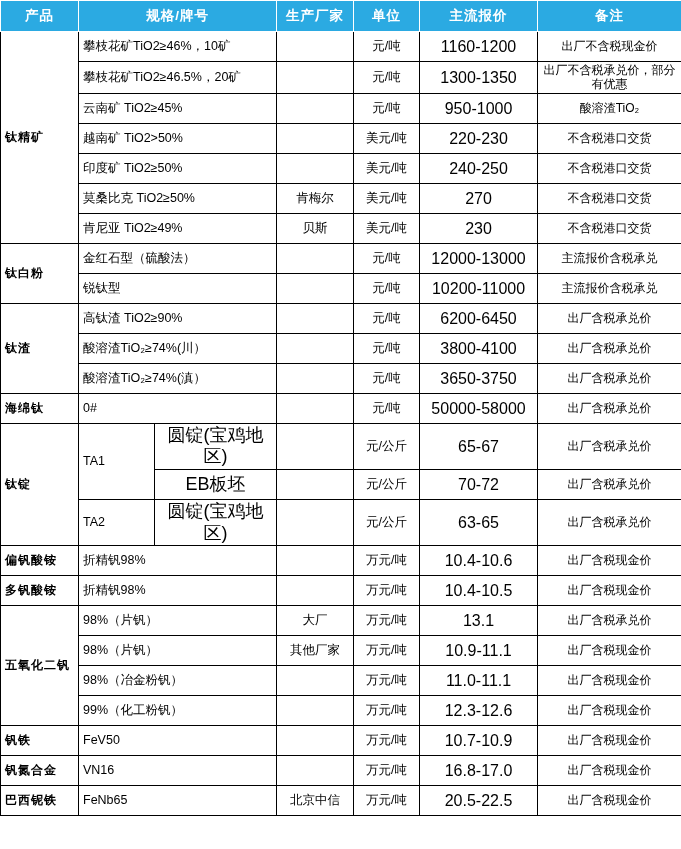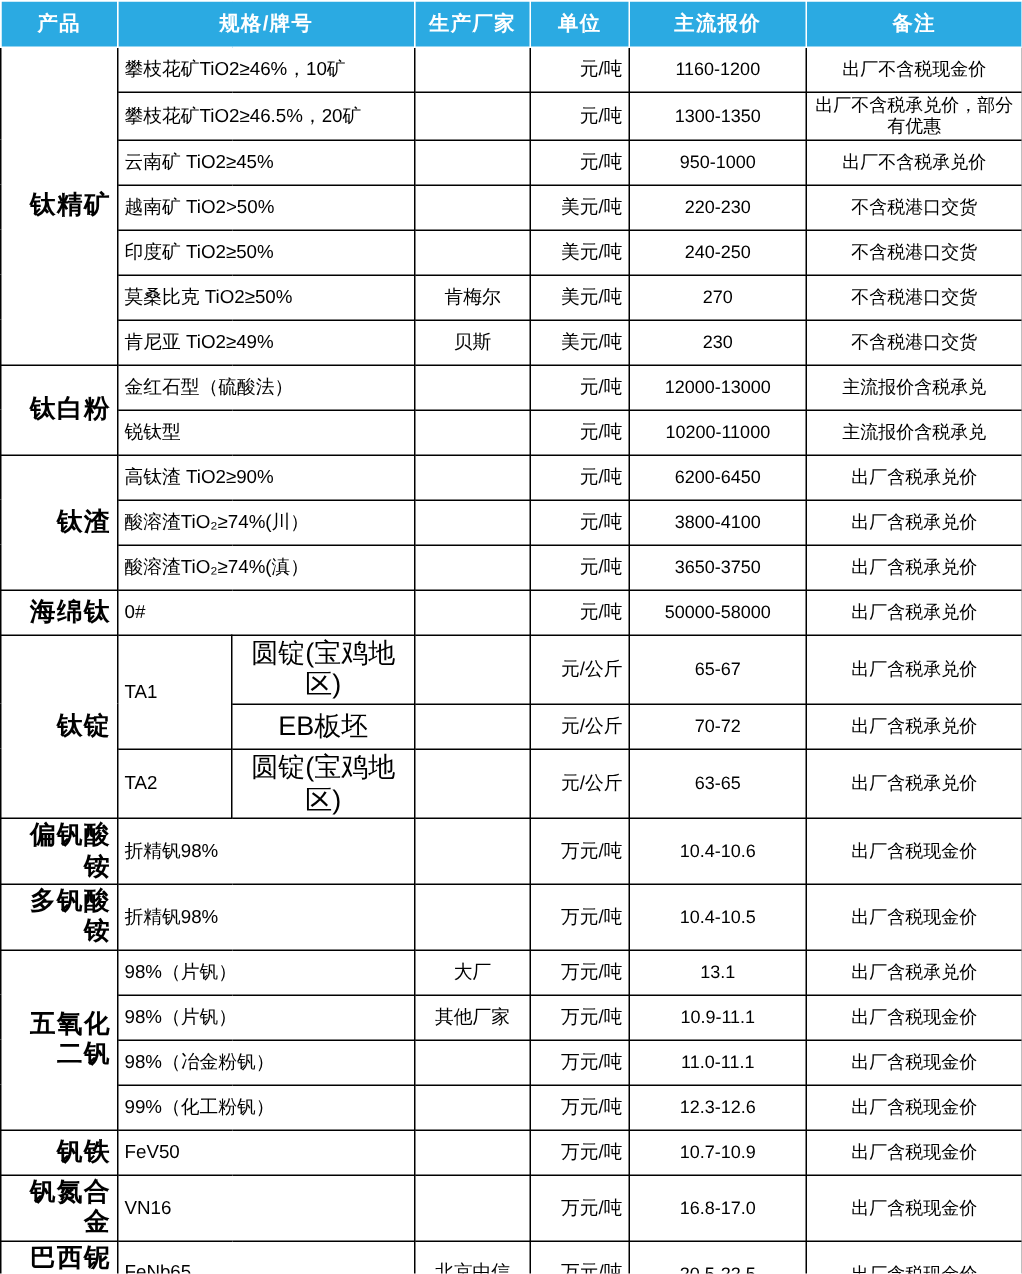--- a/index.html
+++ b/index.html
@@ -39,47 +39,47 @@
     margin-top: 21px;
   }
   table.price-table td {
     border: 1px solid #000000;
     height: 27px;
     padding: 1px 4px;
     vertical-align: middle;
     line-height: 1.2;
   }
   td.cell-product {
-    text-align: right;
+    text-align: left;
     font-weight: bold;
-    font-size: 17px;
+    font-size: 12px;
     letter-spacing: 1px;
   }
   td.cell-spec {
     text-align: left;
     padding-left: 6px;
     font-size: 12.5px;
     margin-left: 48px;
   }
   td.cell-spec-center {
     text-align: center;
     font-size: 18px;
   }
   td.cell-maker {
     text-align: center;
     font-size: 12.5px;
     margin-left: 43px;
   }
   td.cell-unit {
-    text-align: right;
+    text-align: center;
     font-size: 12.5px;
   }
   td.cell-price {
     text-align: center;
-    font-size: 12px;
+    font-size: 16px;
   }
   td.cell-remark {
     text-align: center;
     font-size: 12px;
     line-height: 1.25;
   }
 </style>
 </head>
 <body>
 
@@ -117,21 +117,21 @@
         <td class="cell-maker"></td>
         <td class="cell-unit">元/吨</td>
         <td class="cell-price">1300-1350</td>
         <td class="cell-remark">出厂不含税承兑价，部分有优惠</td>
       </tr>
       <tr>
         <td class="cell-spec" colspan="2">云南矿 TiO2≥45%</td>
         <td class="cell-maker"></td>
         <td class="cell-unit">元/吨</td>
         <td class="cell-price">950-1000</td>
-        <td class="cell-remark">出厂不含税承兑价</td>
+        <td class="cell-remark">酸溶渣TiO₂</td>
       </tr>
       <tr>
         <td class="cell-spec" colspan="2">越南矿 TiO2&gt;50%</td>
         <td class="cell-maker"></td>
         <td class="cell-unit">美元/吨</td>
         <td class="cell-price">220-230</td>
         <td class="cell-remark">不含税港口交货</td>
       </tr>
       <tr>
         <td class="cell-spec" colspan="2">印度矿 TiO2≥50%</td>

